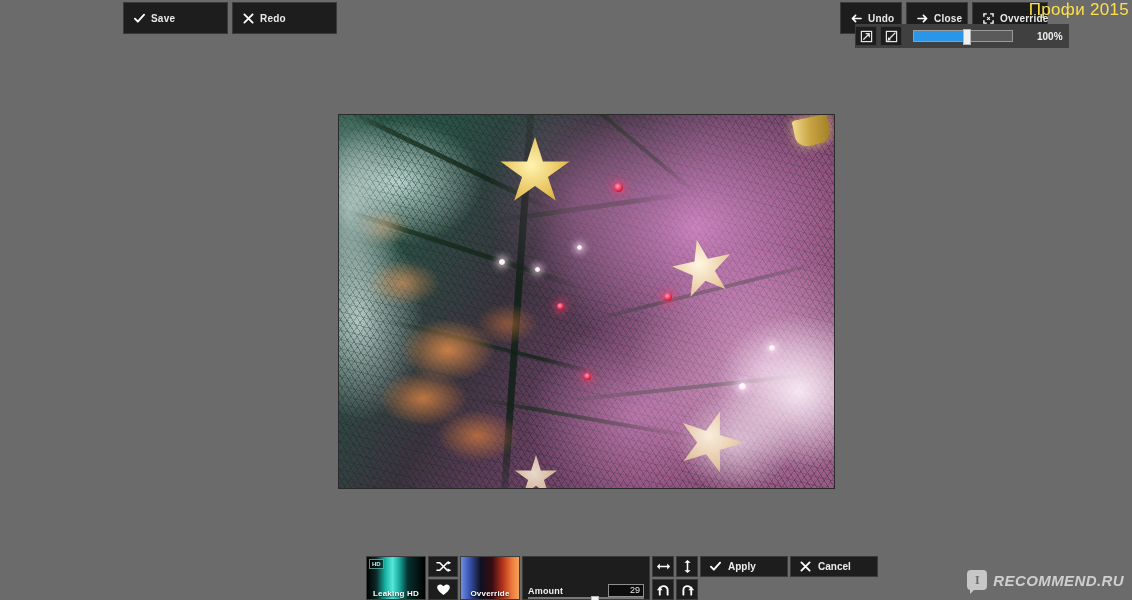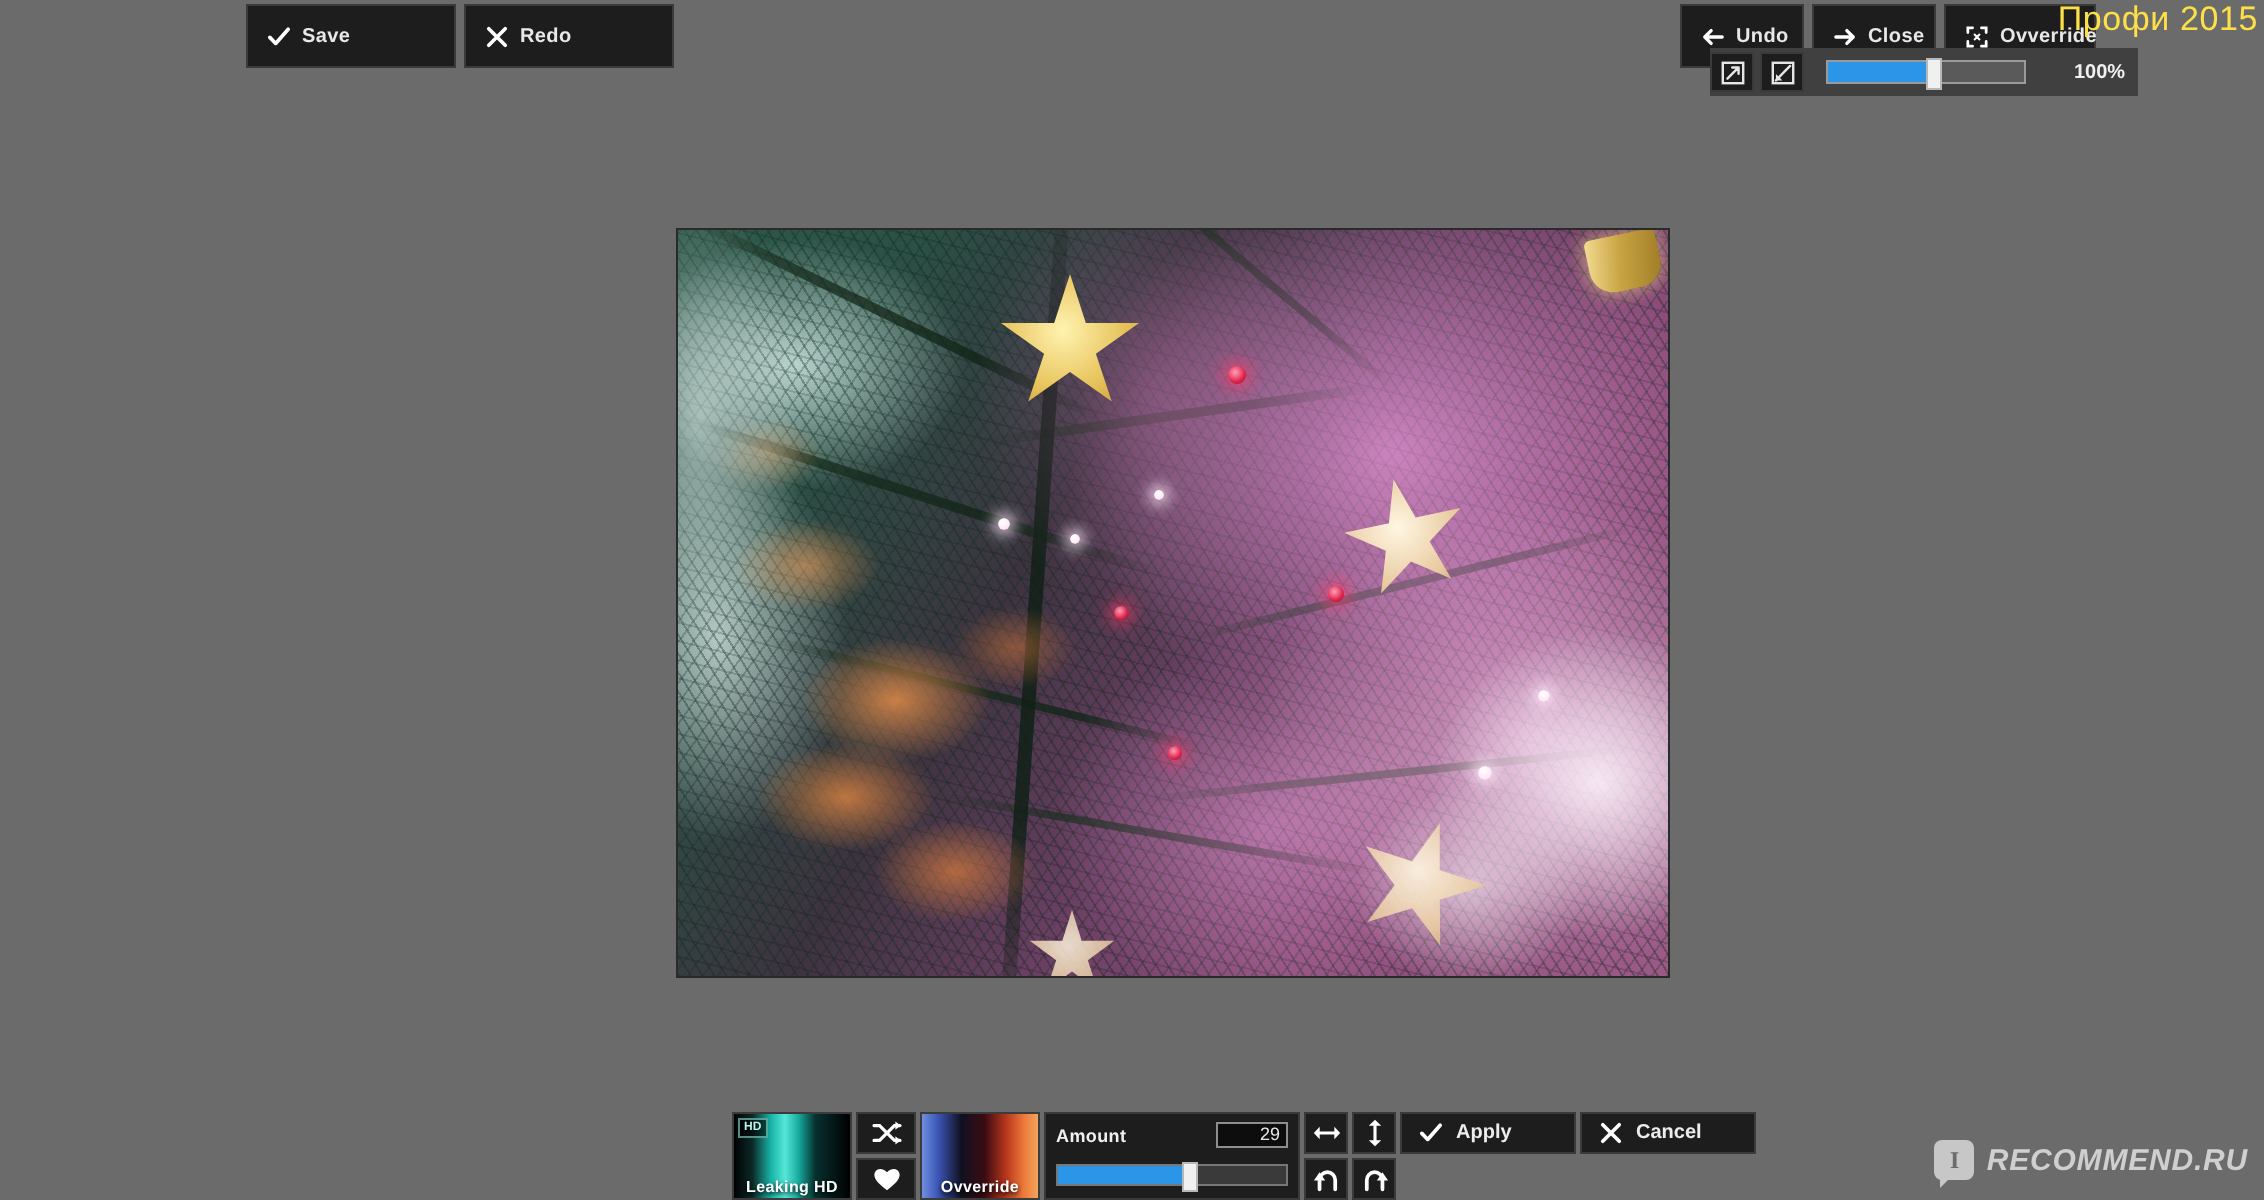--- a/index.html
+++ b/index.html
@@ -287,20 +287,21 @@
     border: 1px solid #3a3a3a;
     padding: 4px 5px;
     display: flex;
     flex-direction: column;
     justify-content: space-between;
   }
   #amount-row {
     display: flex;
     align-items: center;
     justify-content: space-between;
+    margin-top: 23px;
   }
   #amount-label {
     font-size: 9px;
     font-weight: bold;
     color: #f0f0f0;
     letter-spacing: .2px;
   }
   #amount-value {
     width: 36px;
     height: 13px;

